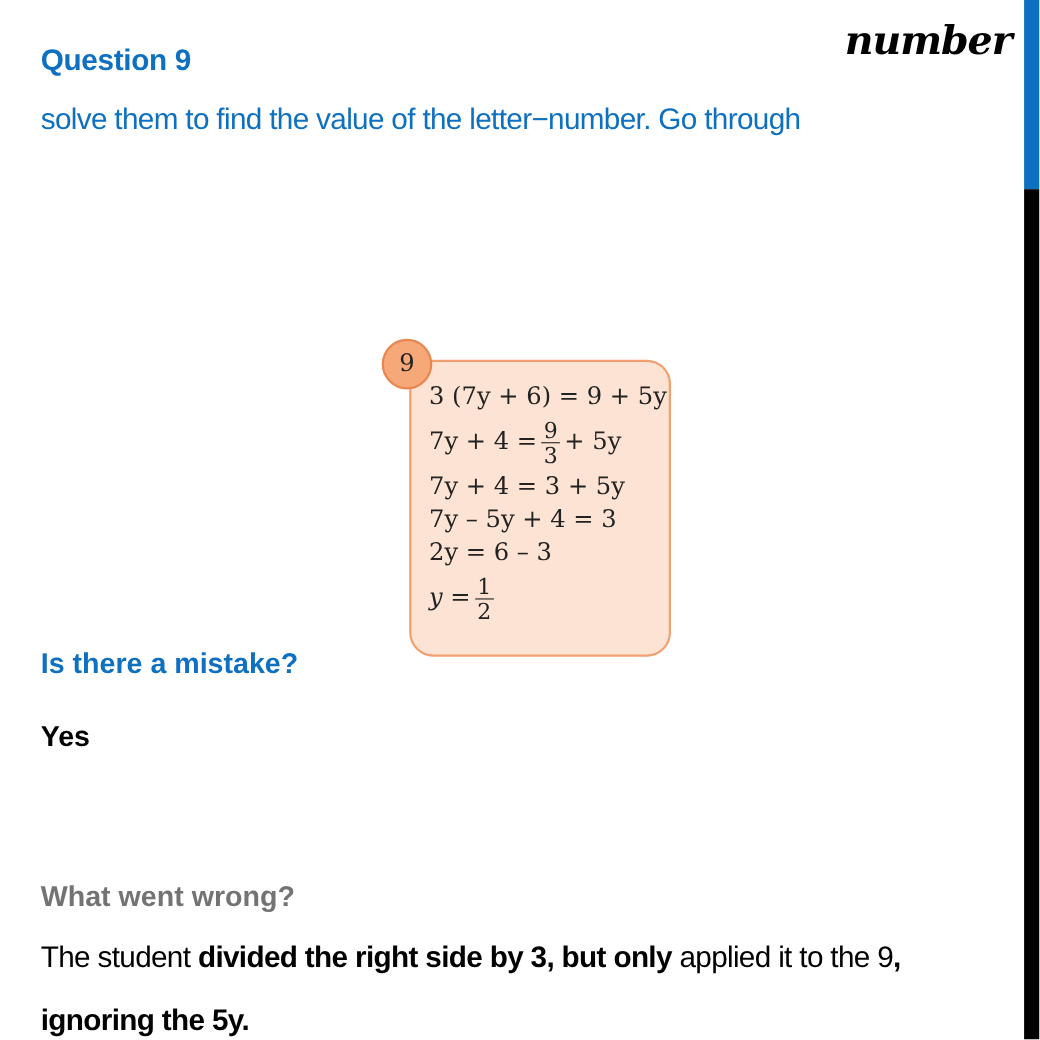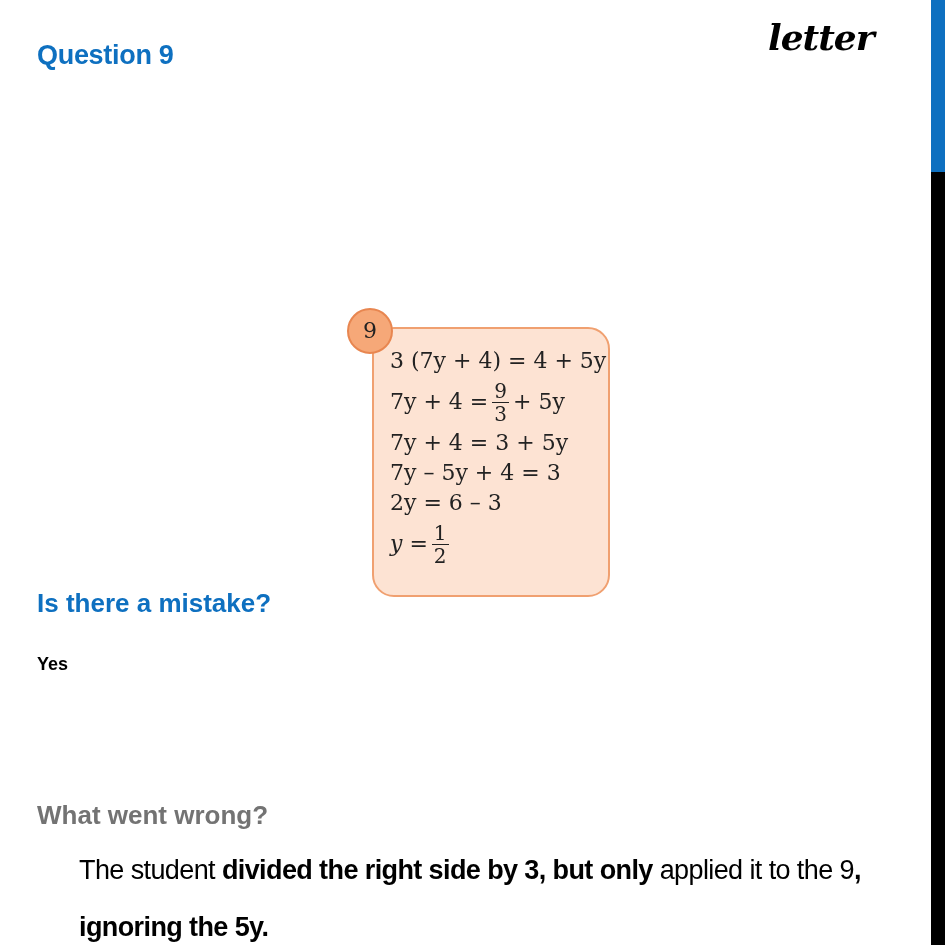--- a/index.html
+++ b/index.html
@@ -45,50 +45,51 @@
     .eq-line.frac-line { height: 52px; display: flex; align-items: center; }
     .frac { display: inline-flex; flex-direction: column; align-items: center; vertical-align: middle; margin: 0 4px; font-size: 20px; line-height: 22px; }
     .frac .num { border-bottom: 1.5px solid #222; padding: 0 2px; }
     .var { font-style: italic; }
     .h-mistake {
       position: absolute; left: 37px; top: 588px;
       font-size: 26px; font-weight: bold; color: #0e70c0;
     }
     .ans-yes {
       position: absolute; left: 37px; top: 654px;
-      font-size: 18px; font-weight: bold; color: #000;
+      font-size: 26px; font-weight: bold; color: #000;
     }
     .h-wrong {
       position: absolute; left: 37px; top: 784px;
       font-size: 26px; font-weight: bold; color: #737373; margin-top: 16px;
     }
     .explain {
       position: absolute; left: 37px; top: 842px; width: 890px;
       font-size: 27px; line-height: 57px; color: #000; letter-spacing: -0.6px;
     }
-    .explain div { white-space: nowrap; margin-left: 42px; }
+    .explain div { white-space: nowrap; }
     .explain b { font-weight: bold; }
   </style>
 </head>
 <body>
 
 <div class="sidebar-blue"></div>
 <div class="sidebar-black"></div>
 
 <div class="q-title">Question 9</div>
-<div class="logo">letter</div>
+<div class="logo">number</div>
 
 <div class="prompt">
+  <div>solve them to find the value of the letter−number. Go through</div>
 </div>
 
 <div class="eq-box"></div>
 <div class="eq-badge">9</div>
 
 <div class="eq-lines">
-  <div class="eq-line">3 (7y + 4) = 4 + 5y</div>
+  <div class="eq-line">3 (7y + 6) = 9 + 5y</div>
   <div class="eq-line frac-line">
     <span>7y + 4 =</span>
     <span class="frac">
       <span class="num">9</span>
       <span class="den">3</span>
     </span>
     <span>+ 5y</span>
   </div>
   <div class="eq-line">7y + 4 = 3 + 5y</div>
   <div class="eq-line">7y – 5y + 4 = 3</div>

